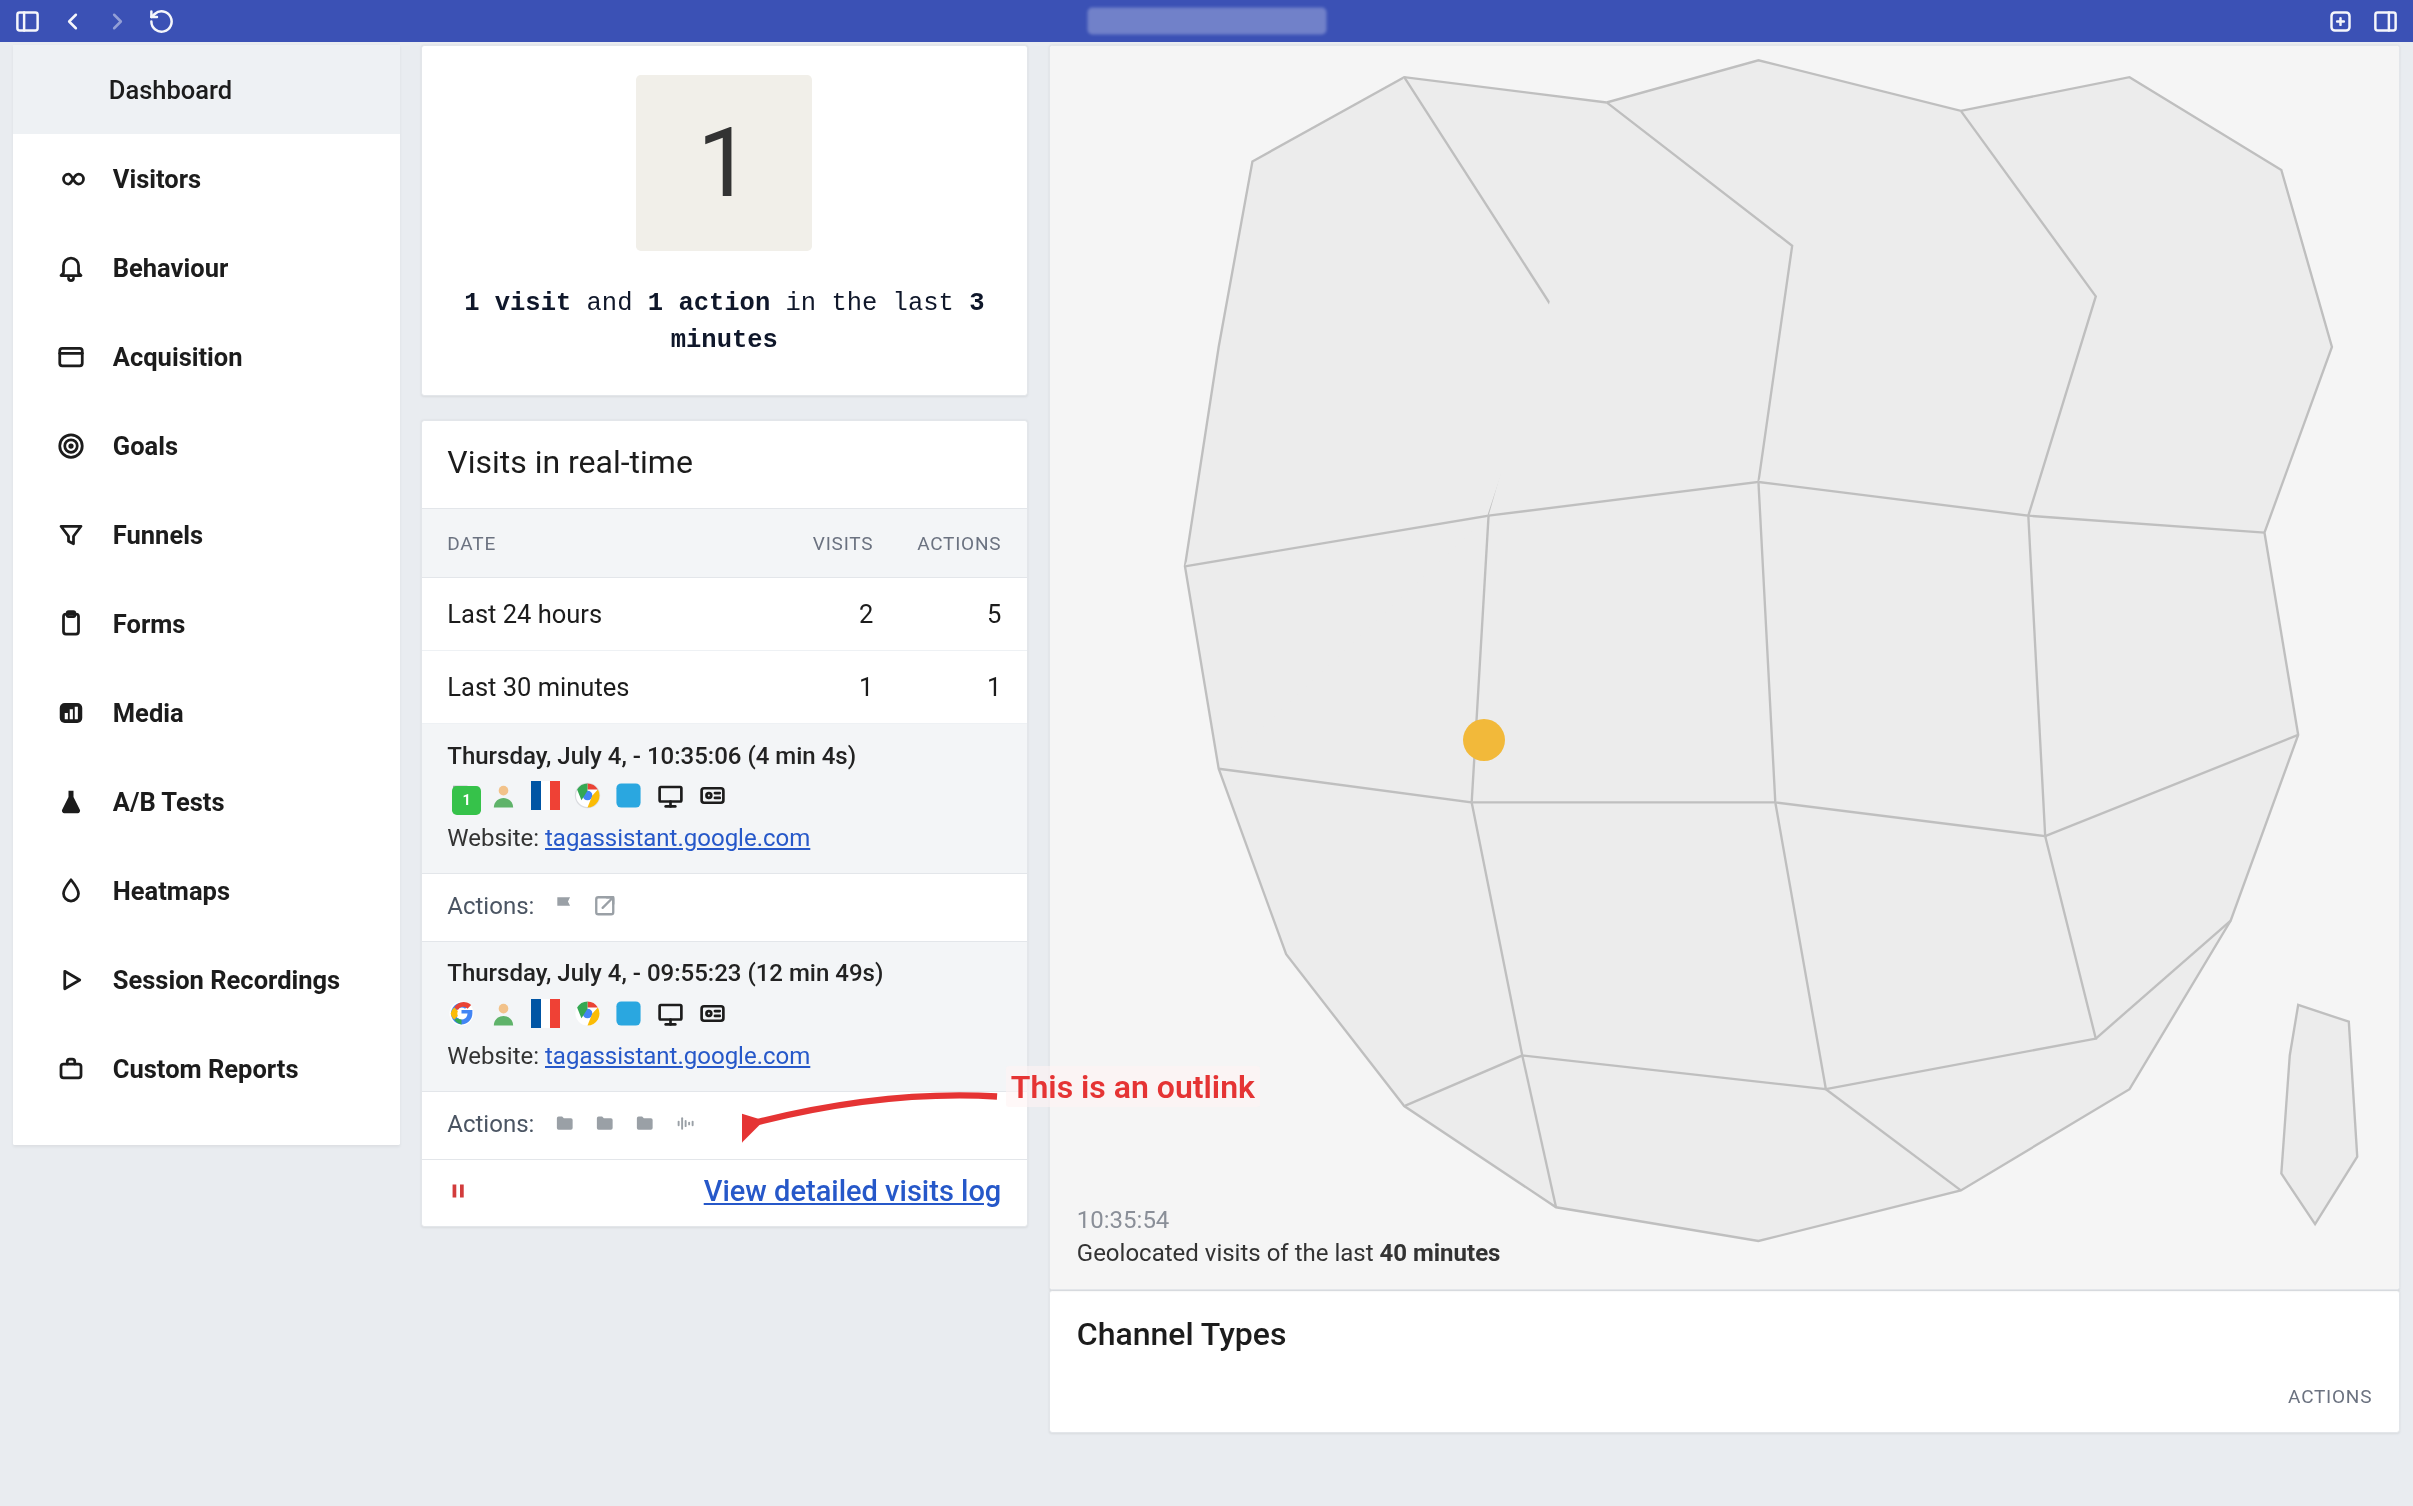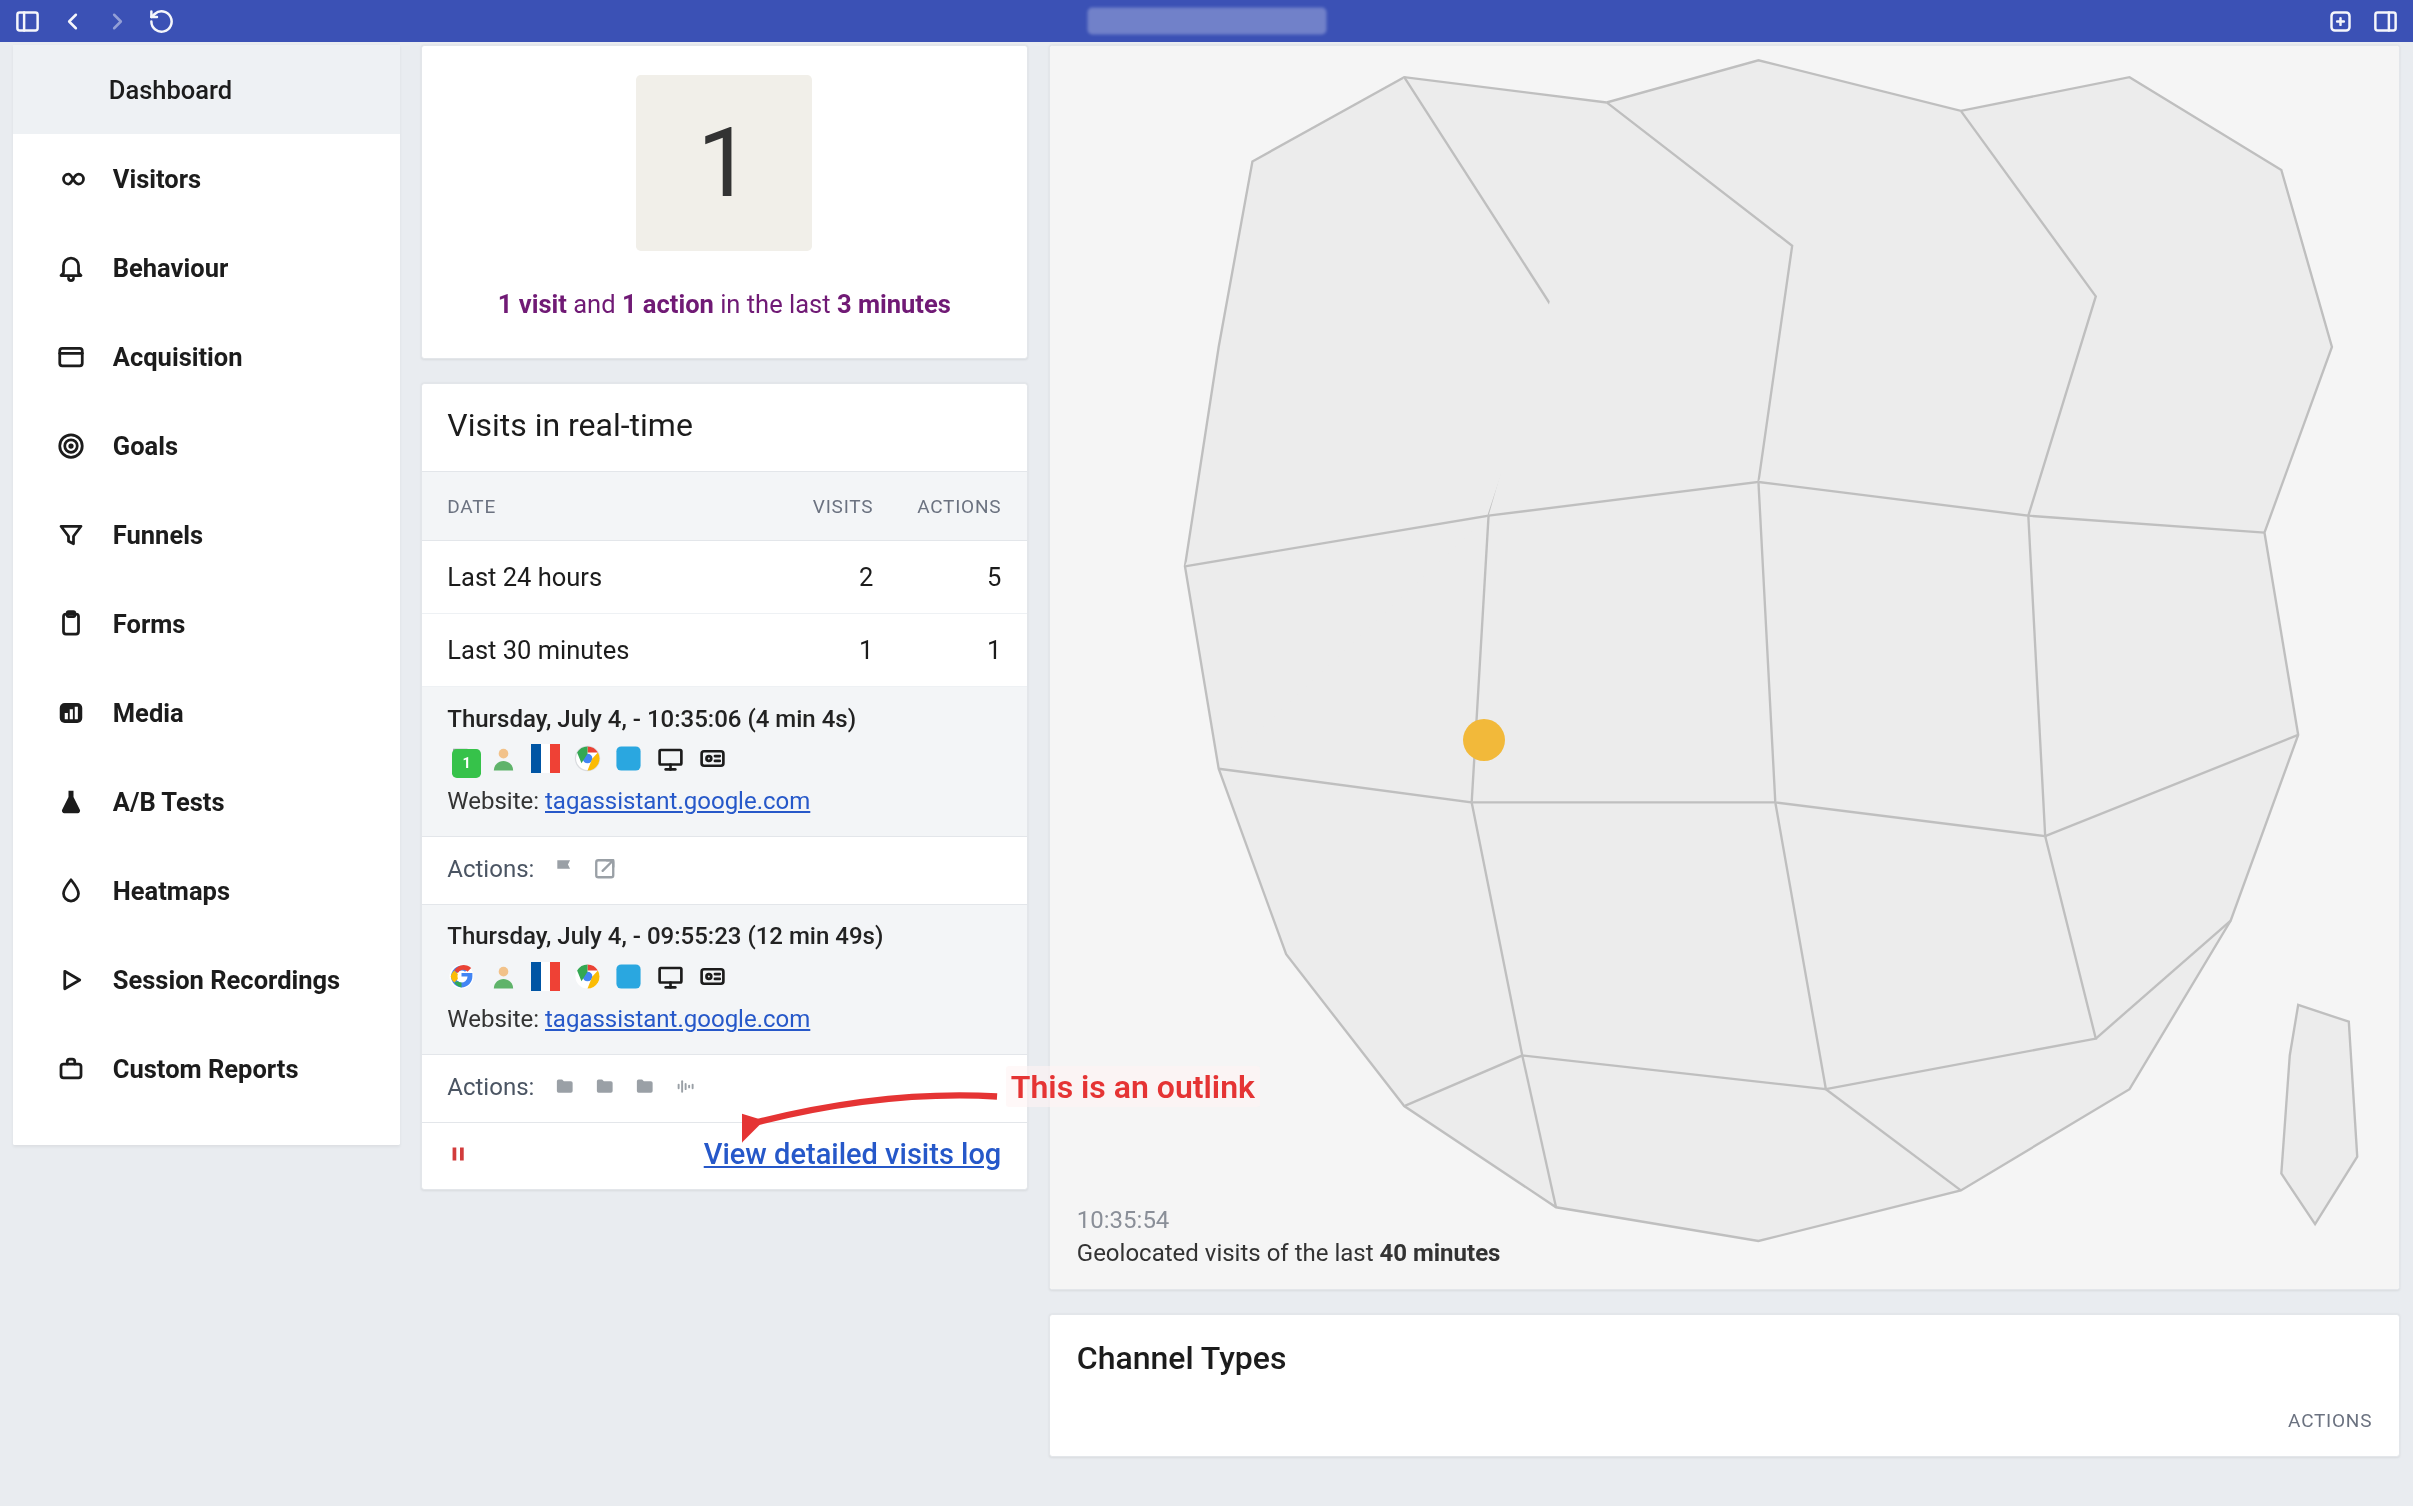--- a/index.html
+++ b/index.html
@@ -72,21 +72,21 @@
   }
 
   
   .counter-card { padding: 29px 24px 35px; text-align:center;}
   .counter-box {
     width: 176px; height: 176px; margin: 0 auto 35px;
     background:#f1efe9; border-radius:4.8px;
     display:flex; align-items:center; justify-content:center;
     font-size: 96px; font-weight:400; color:#333;
   }
-  .counter-text { font-size:25.5px; line-height:1.45; color:#701a75; }
+  .counter-text { font-size:25.5px; line-height:1.45; color:#0f172a;font-family:Liberation Mono, monospace; }
   .counter-text b { font-weight:700; }
 
   
   .rt-title { font-size:32px; font-weight:400; padding: 22.3px 25.5px 27px; }
   .rt-table-head, .rt-row {
     display:grid; grid-template-columns: 1fr 128px 128px;
     padding: 16px 25.5px;
     align-items:center;
   }
   .rt-table-head {
@@ -112,21 +112,21 @@
   .rt-actions .lbl { color:#4b5563; margin-right:3.2px;}
   .rt-actions .aicon { color:#9aa0a6; display:inline-flex;}
   .rt-footer {
     display:flex; justify-content:space-between;
     padding: 14.4px 25.5px 17.6px; font-size:29px;
   }
   .rt-footer .pause { color:#d23c3c; font-size:24px;}
   .rt-footer a { color:#2658c9; text-decoration:underline; font-weight:500;}
 
   
-  .rightcol { flex:1; display:flex; flex-direction:column; gap:24px; margin-top:3.2px;}
+  .rightcol { flex:1; display:flex; flex-direction:column; margin-top:3.2px;}
   .map-card { position:relative; height: 1245px; overflow:hidden;}
   .map-svg { width:100%; height:100%; }
   .map-dot {
     position:absolute; width:42px; height:42px; border-radius:50%;
     background:#f2b93a; left:32.2%; top:55.8%; transform:translate(-50%,-50%);
   }
   .map-caption {
     position:absolute; left:27px; bottom:22.3px; font-size:24px; color:#333;
   }
   .map-caption .time { color:#8a8f98; font-size:24px; margin-bottom:4.8px;}

